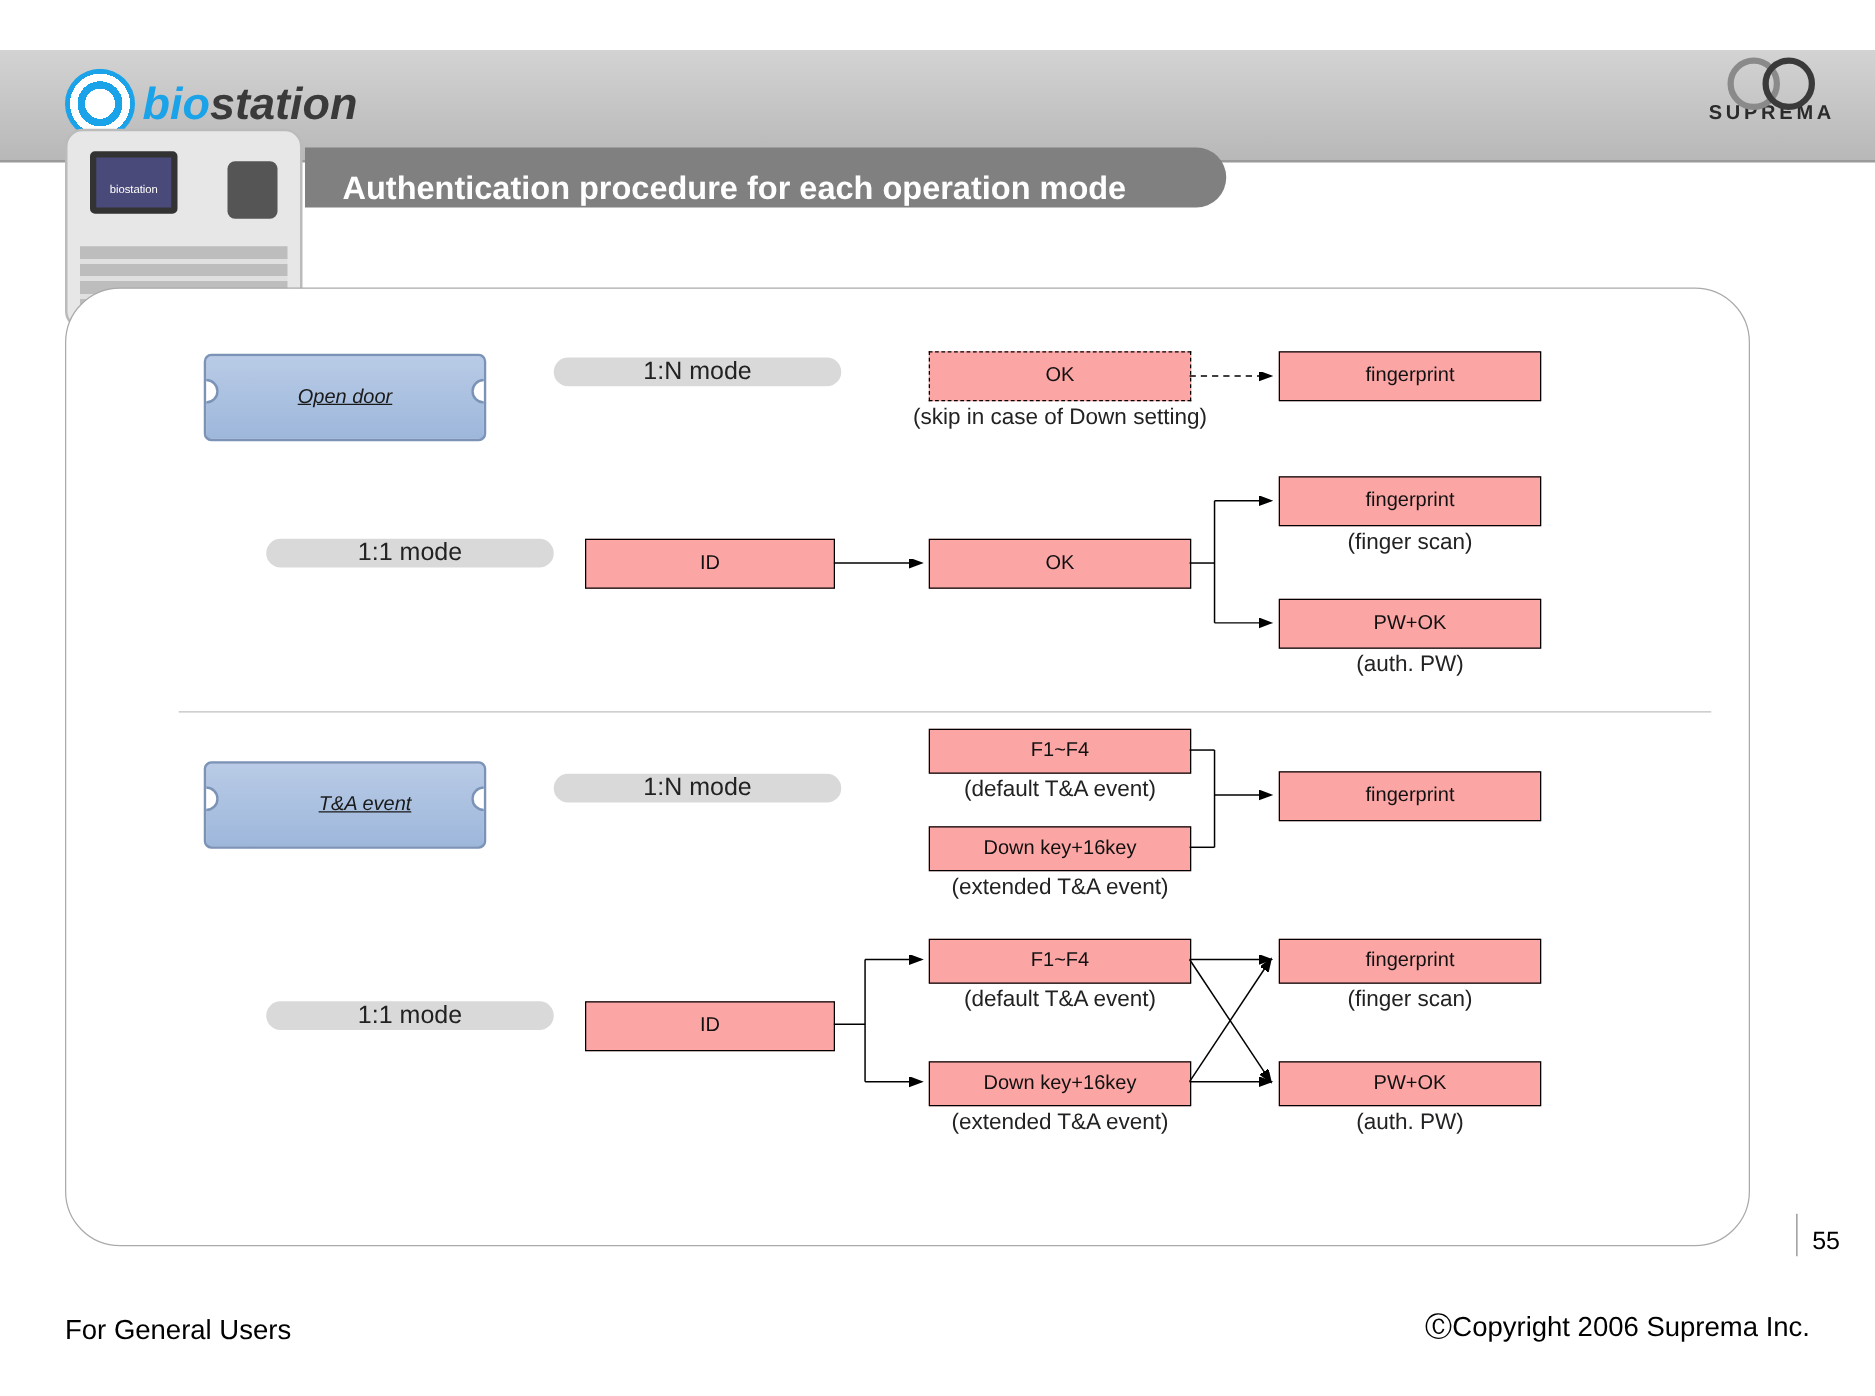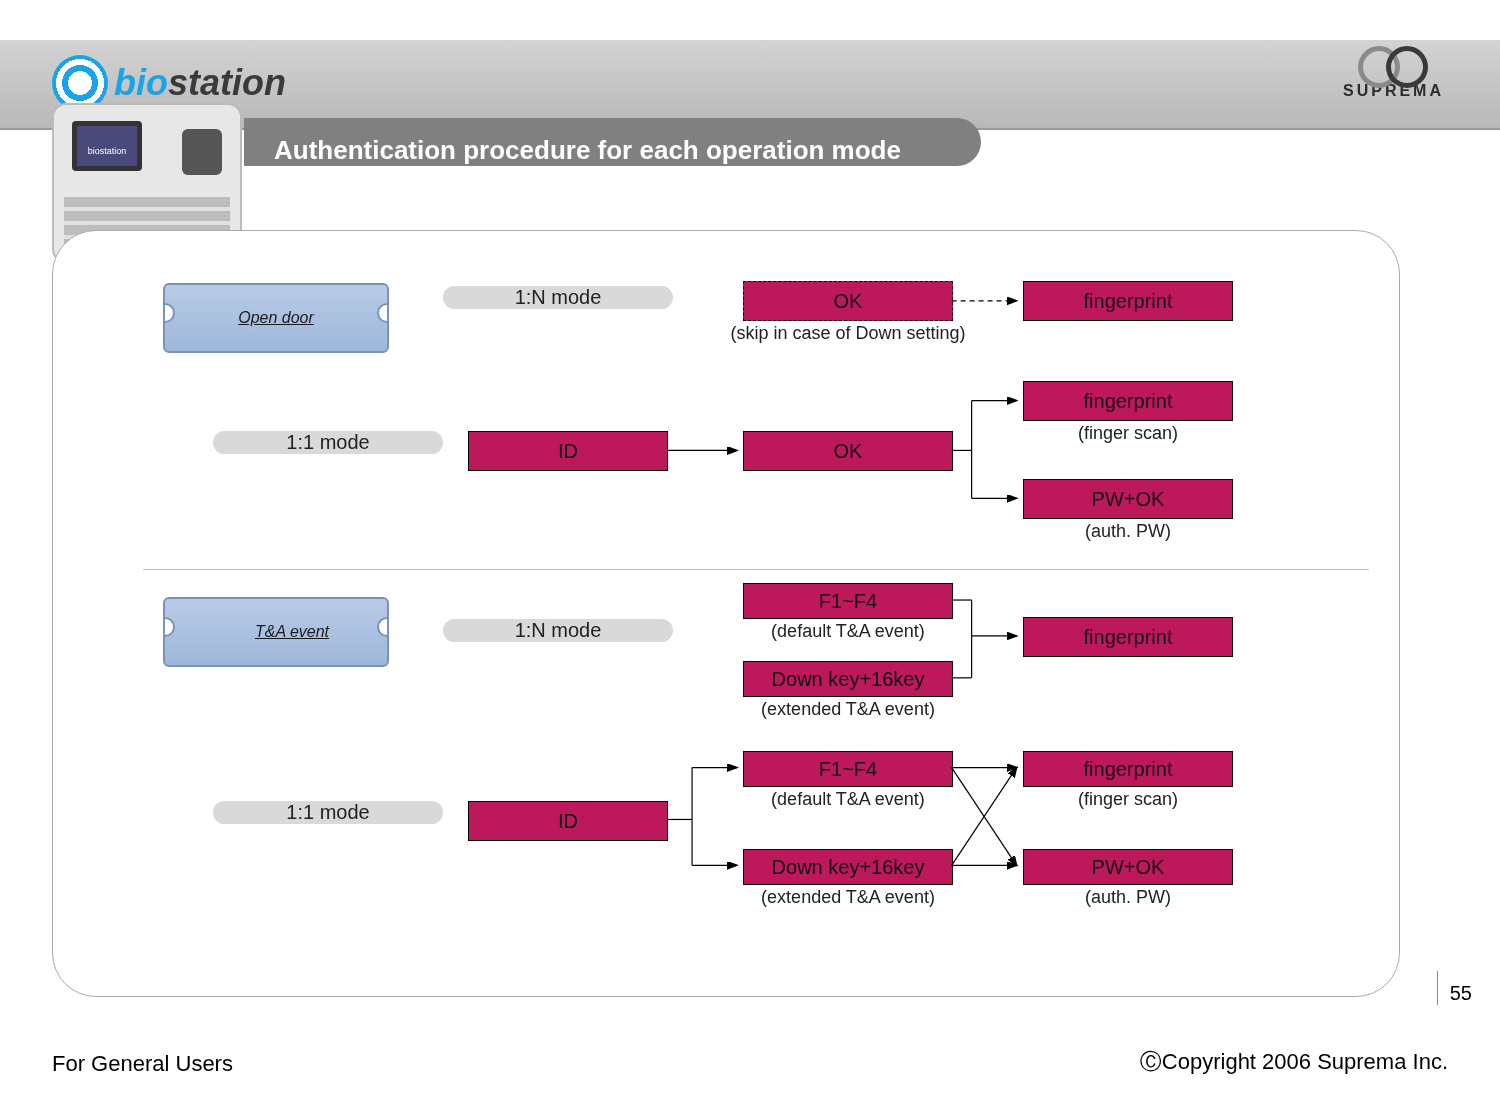--- a/index.html
+++ b/index.html
@@ -20,21 +20,21 @@
   }
   .brand-left .swirl {
     width: 56px; height: 56px; border-radius: 50%;
     background:
       radial-gradient(circle at 50% 50%, #fff 0 6px, transparent 7px),
       repeating-radial-gradient(circle at 50% 50%, #1aa3e8 0 6px, #fff 6px 12px);
     filter: hue-rotate(0deg);
   }
   .brand-left .b1{color:#1aa3e8} .brand-left .b2{color:#3a3a3a}
   .brand-right {
-    position: absolute; right: 56px; top: 6px; text-align: center;
+    position: absolute; right: 32px; top: 6px; text-align: center;
     font-weight: bold; letter-spacing: 3px; color:#2b2b2b;
   }
   .brand-right .inf {
     width: 70px; height: 32px; margin: 0 auto 4px auto; position: relative;
   }
   .brand-right .inf::before,
   .brand-right .inf::after{
     content:""; position:absolute; top:0; width:32px; height:32px;
     border:5px solid #999; border-radius:50%;
   }
@@ -85,23 +85,23 @@
     font-size:16px; text-decoration:underline; color:#1a1a1a;font-style:italic;
   }
   .ticket::before, .ticket::after{
     content:""; position:absolute; width:16px; height:16px; background:#fff;
     border:2px solid #7c93b8; border-radius:50%;
   }
   .ticket::before{left:-10px; top:18px; clip-path: inset(0 0 0 50%);}
   .ticket::after{right:-10px;top:18px; clip-path: inset(0 50% 0 0);}
 
   .box, .box-dashed{
-    position:absolute; background:#be185d; border:1.5px solid #000;
+    position:absolute; background:#fca5a5; border:1.5px solid #000;
     display:flex; align-items:center; justify-content:center;
-    font-size:20px; color:#111;
+    font-size:16px; color:#111;
   }
   .box-dashed{ border-style:dashed; }
   .caption{ position:absolute; font-size:18px; color:#222; text-align:center;}
 
   
   svg.wires{ position:absolute; left:0; top:0; width:100%; height:100%; pointer-events:none;}
   .ah{ fill:#000; }
   line, path{ stroke:#000; stroke-width:1.2; fill:none;}
   line.dashed{ stroke-dasharray:5 4;}
 
@@ -144,21 +144,21 @@
   <div class="pill-mode" style="left:160px; top:200px;">1:1 mode</div>
   <div class="box" style="left:415px; top:200px; width:200px; height:40px;">ID</div>
   <div class="box" style="left:690px; top:200px; width:210px; height:40px;">OK</div>
   <div class="box" style="left:970px; top:150px; width:210px; height:40px;">fingerprint</div>
   <div class="caption" style="left:970px; top:192px; width:210px;">(finger scan)</div>
   <div class="box" style="left:970px; top:248px; width:210px; height:40px;">PW+OK</div>
   <div class="caption" style="left:970px; top:290px; width:210px;">(auth. PW)</div>
 
   <div class="divider"></div>
 
-  <div class="ticket" style="left:110px; top:366px;padding-left:32px;">T&amp;A event</div>
+  <div class="ticket" style="left:110px; top:378px;padding-left:32px;">T&amp;A event</div>
 
   <div class="pill-mode" style="left:390px; top:388px;">1:N mode</div>
   <div class="box" style="left:690px; top:352px; width:210px; height:36px;">F1~F4</div>
   <div class="caption" style="left:690px; top:390px; width:210px;">(default T&amp;A event)</div>
   <div class="box" style="left:690px; top:430px; width:210px; height:36px;">Down key+16key</div>
   <div class="caption" style="left:690px; top:468px; width:210px;">(extended T&amp;A event)</div>
   <div class="box" style="left:970px; top:386px; width:210px; height:40px;">fingerprint</div>
 
   <div class="pill-mode" style="left:160px; top:570px;">1:1 mode</div>
   <div class="box" style="left:415px; top:570px; width:200px; height:40px;">ID</div>

